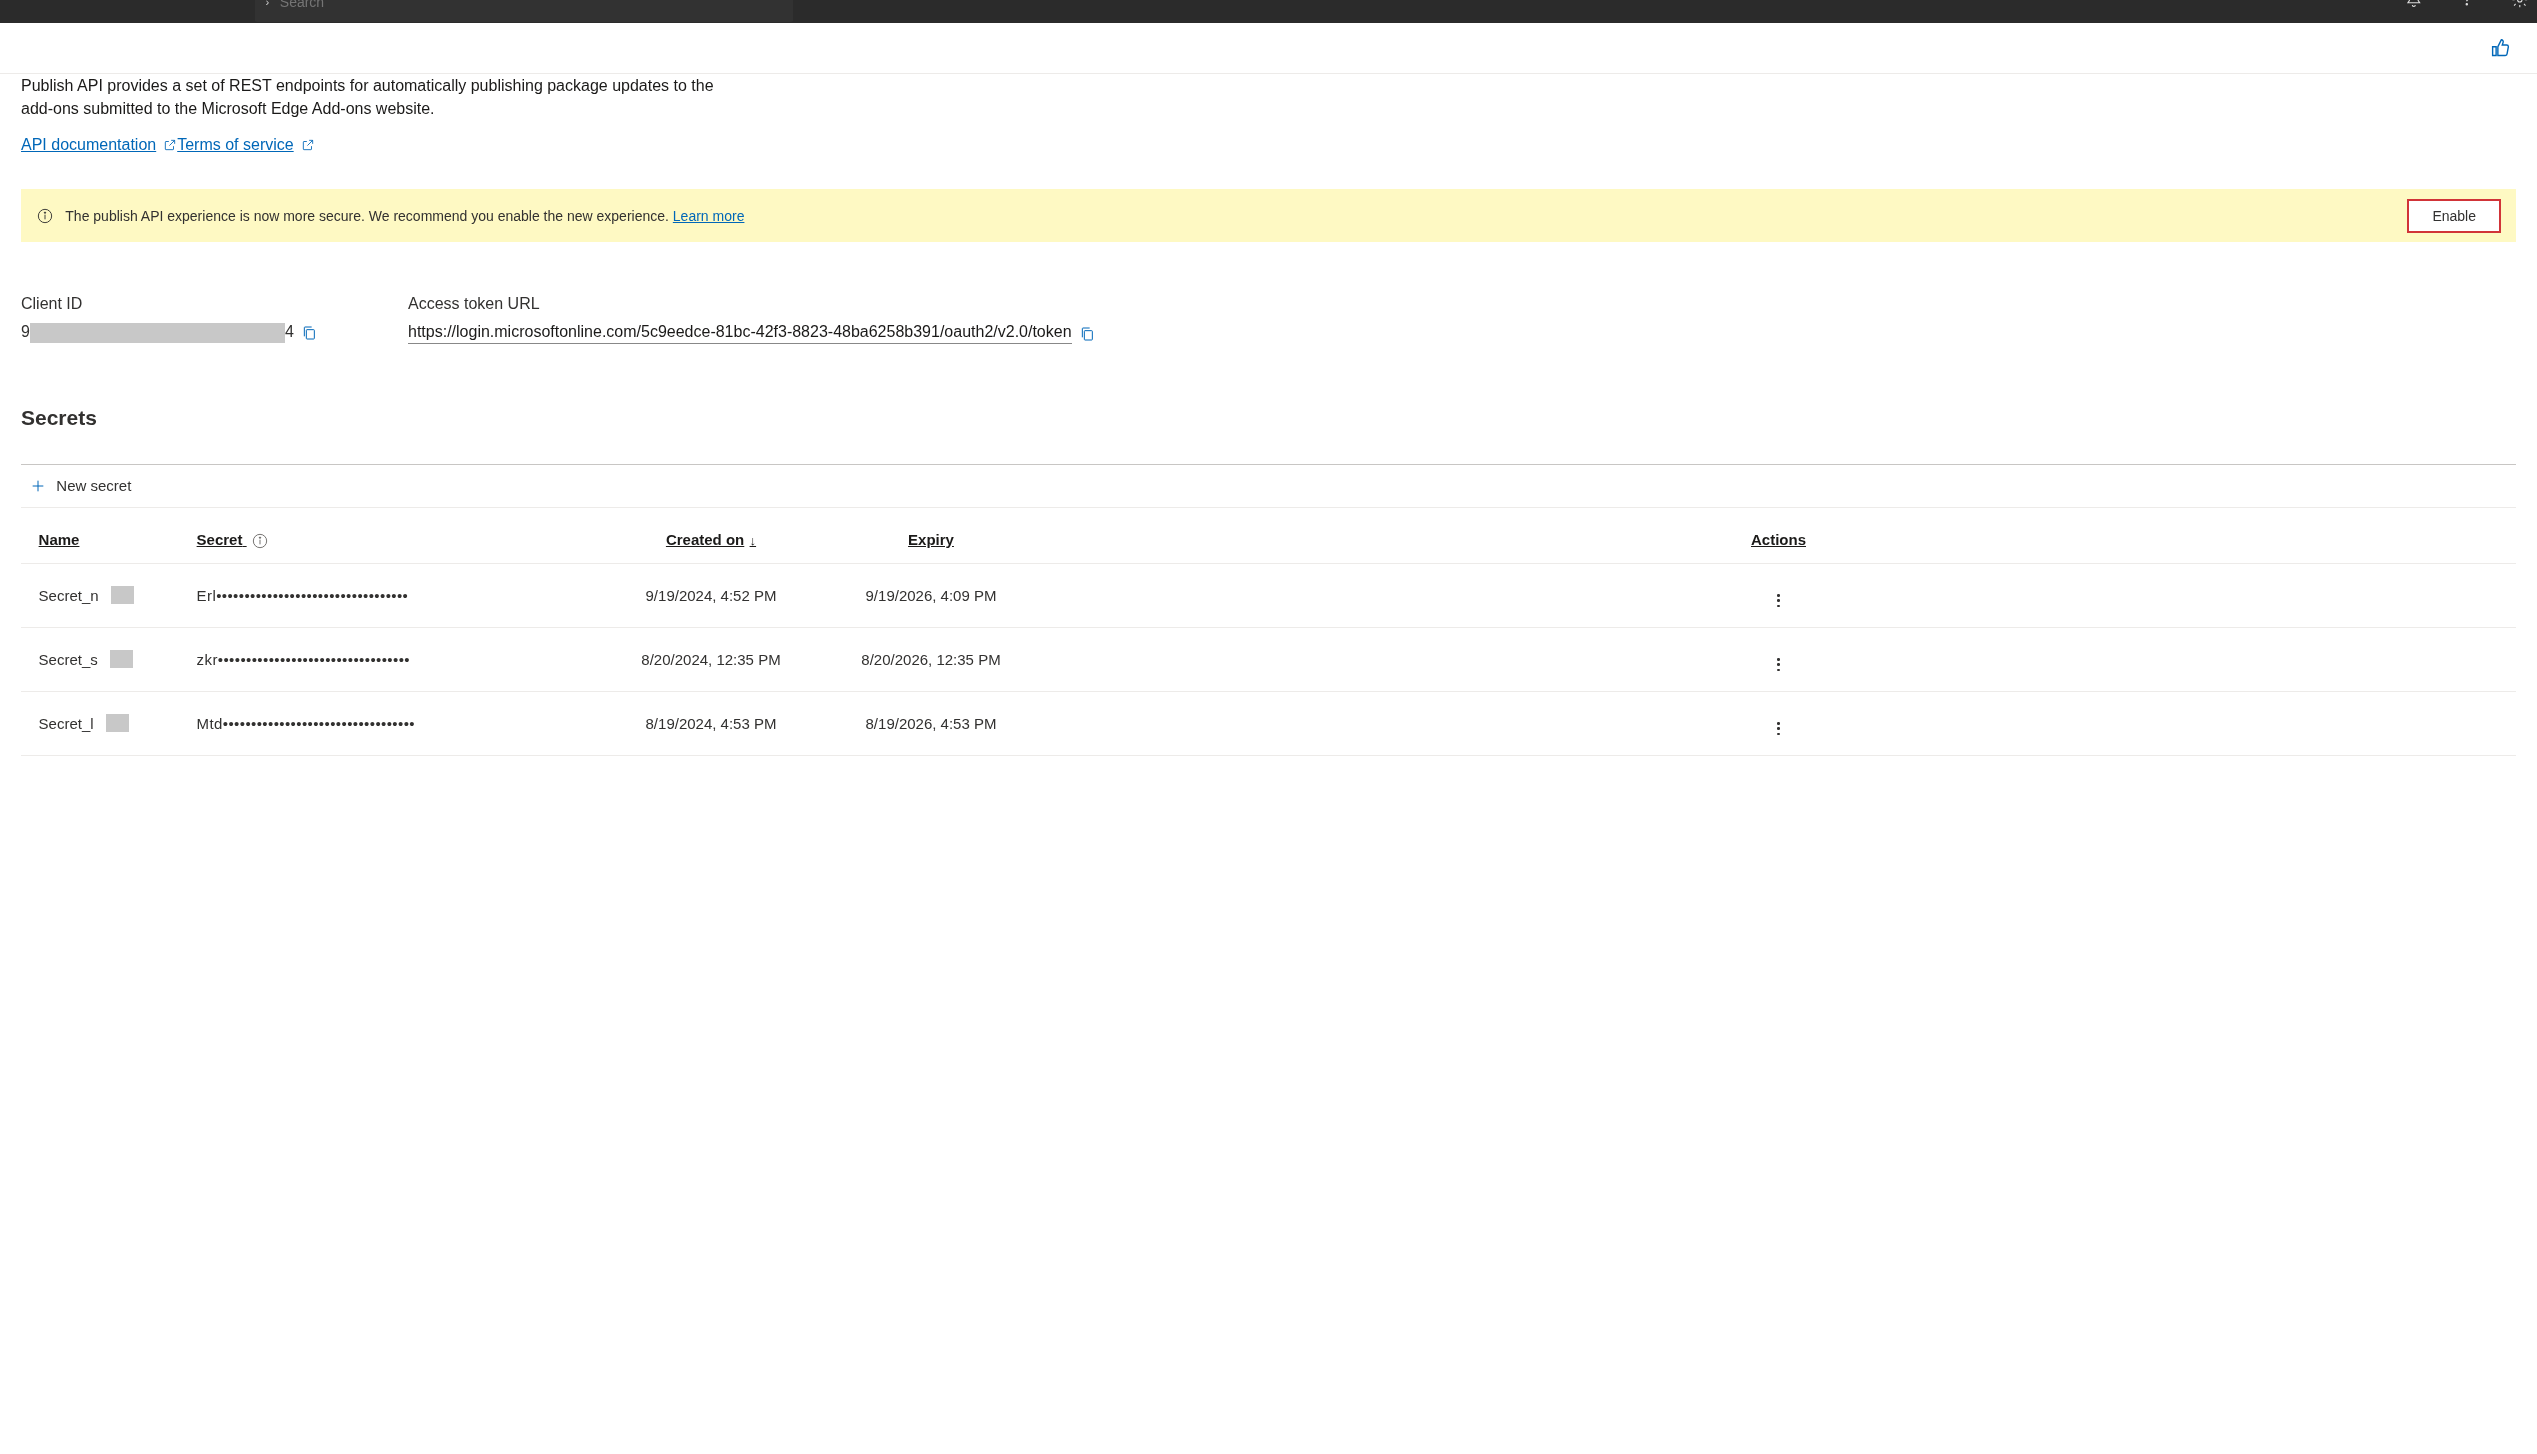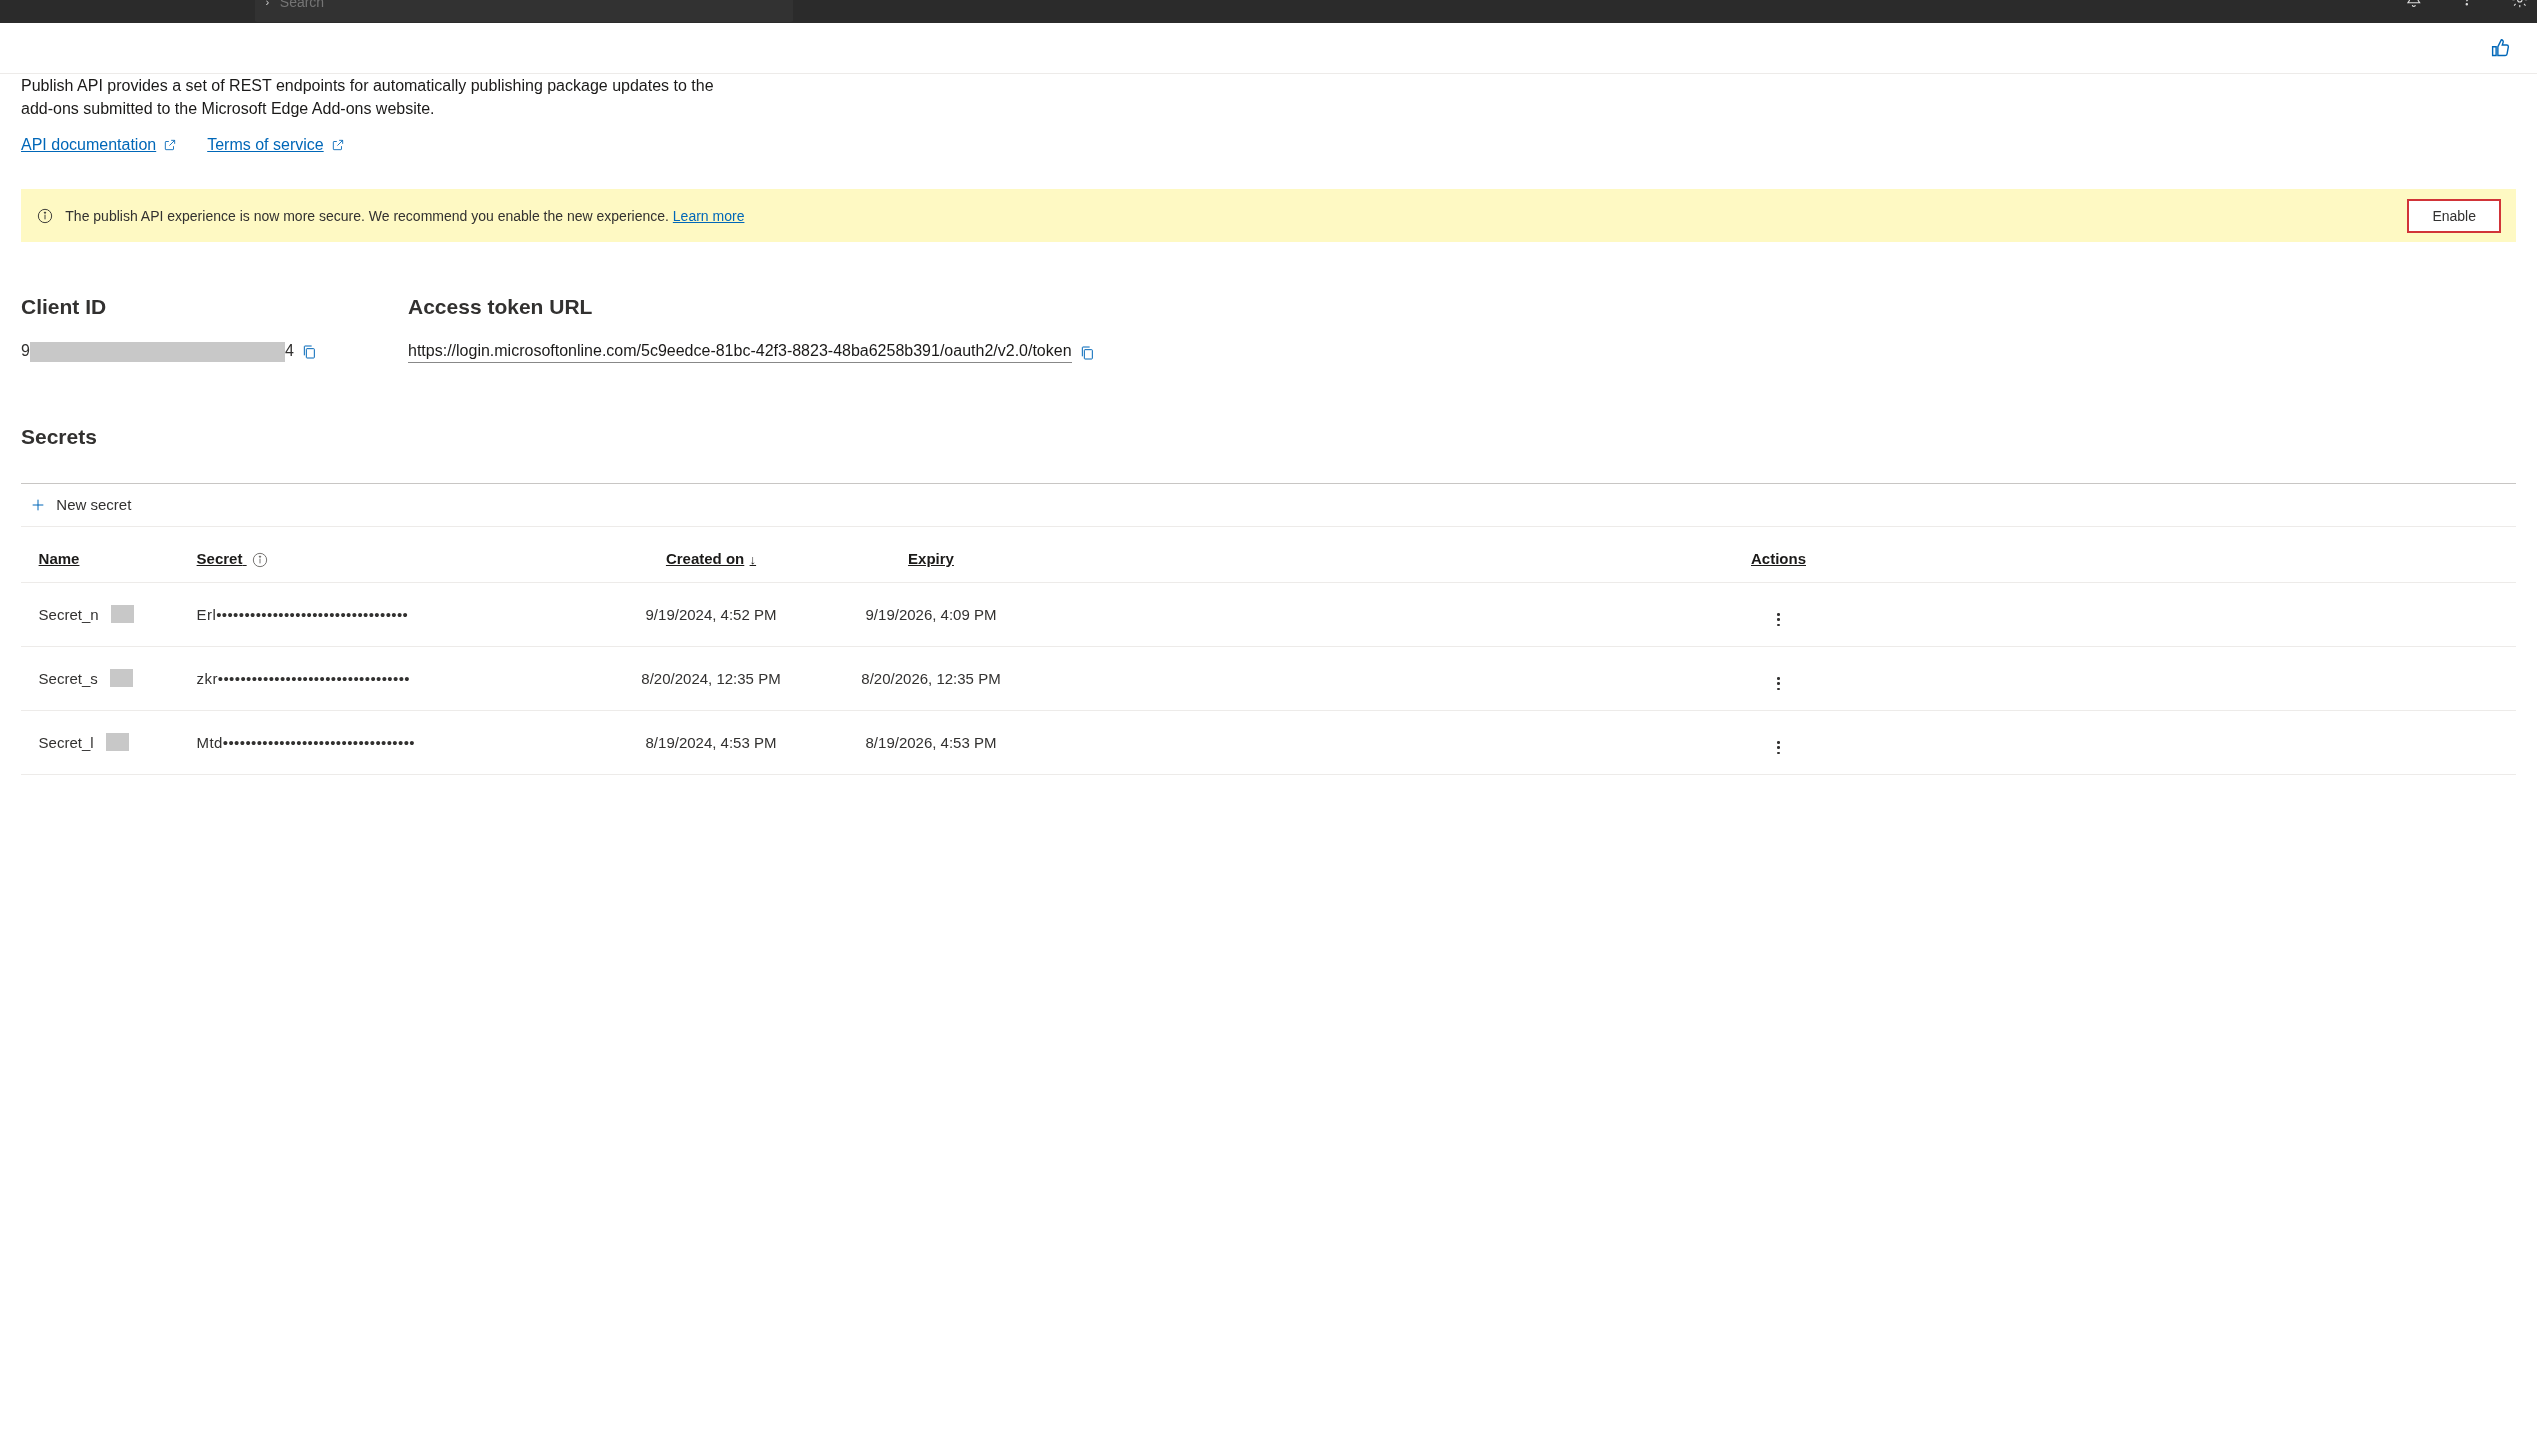--- a/index.html
+++ b/index.html
@@ -63,21 +63,20 @@
   .content { padding: 0 21px 35px 21px; }
   .desc {
     font-size: 16px;
     line-height: 1.45;
     max-width: 721px;
     color: #1b1a19;
   }
   .links-row {
     margin-top: 16px;
     display: flex;
-    gap: 30px;
     align-items: center;
   }
   .doc-link {
     color: #0067b8;
     text-decoration: underline;
     font-size: 16px;
     display: inline-flex;
     align-items: center;
     gap: 7px;
   }
@@ -104,23 +103,23 @@
     cursor: pointer;
     color: #323130;
   }
   .info-row {
     display: flex;
     margin-top: 53px;
     gap: 35px;
   }
   .info-col { }
   .info-col h2 {
-    font-size: 21px;
-    font-weight: 700;
-    margin-bottom: 23px;
+    font-size: 16px;
+    font-weight: 400;
+    margin-bottom: 10px;
   }
   .info-col .val {
     display: flex;
     align-items: center;
     gap: 7px;
     font-size: 16px;
   }
   .redact {
     display: inline-block;
     background: #c8c8c8;

